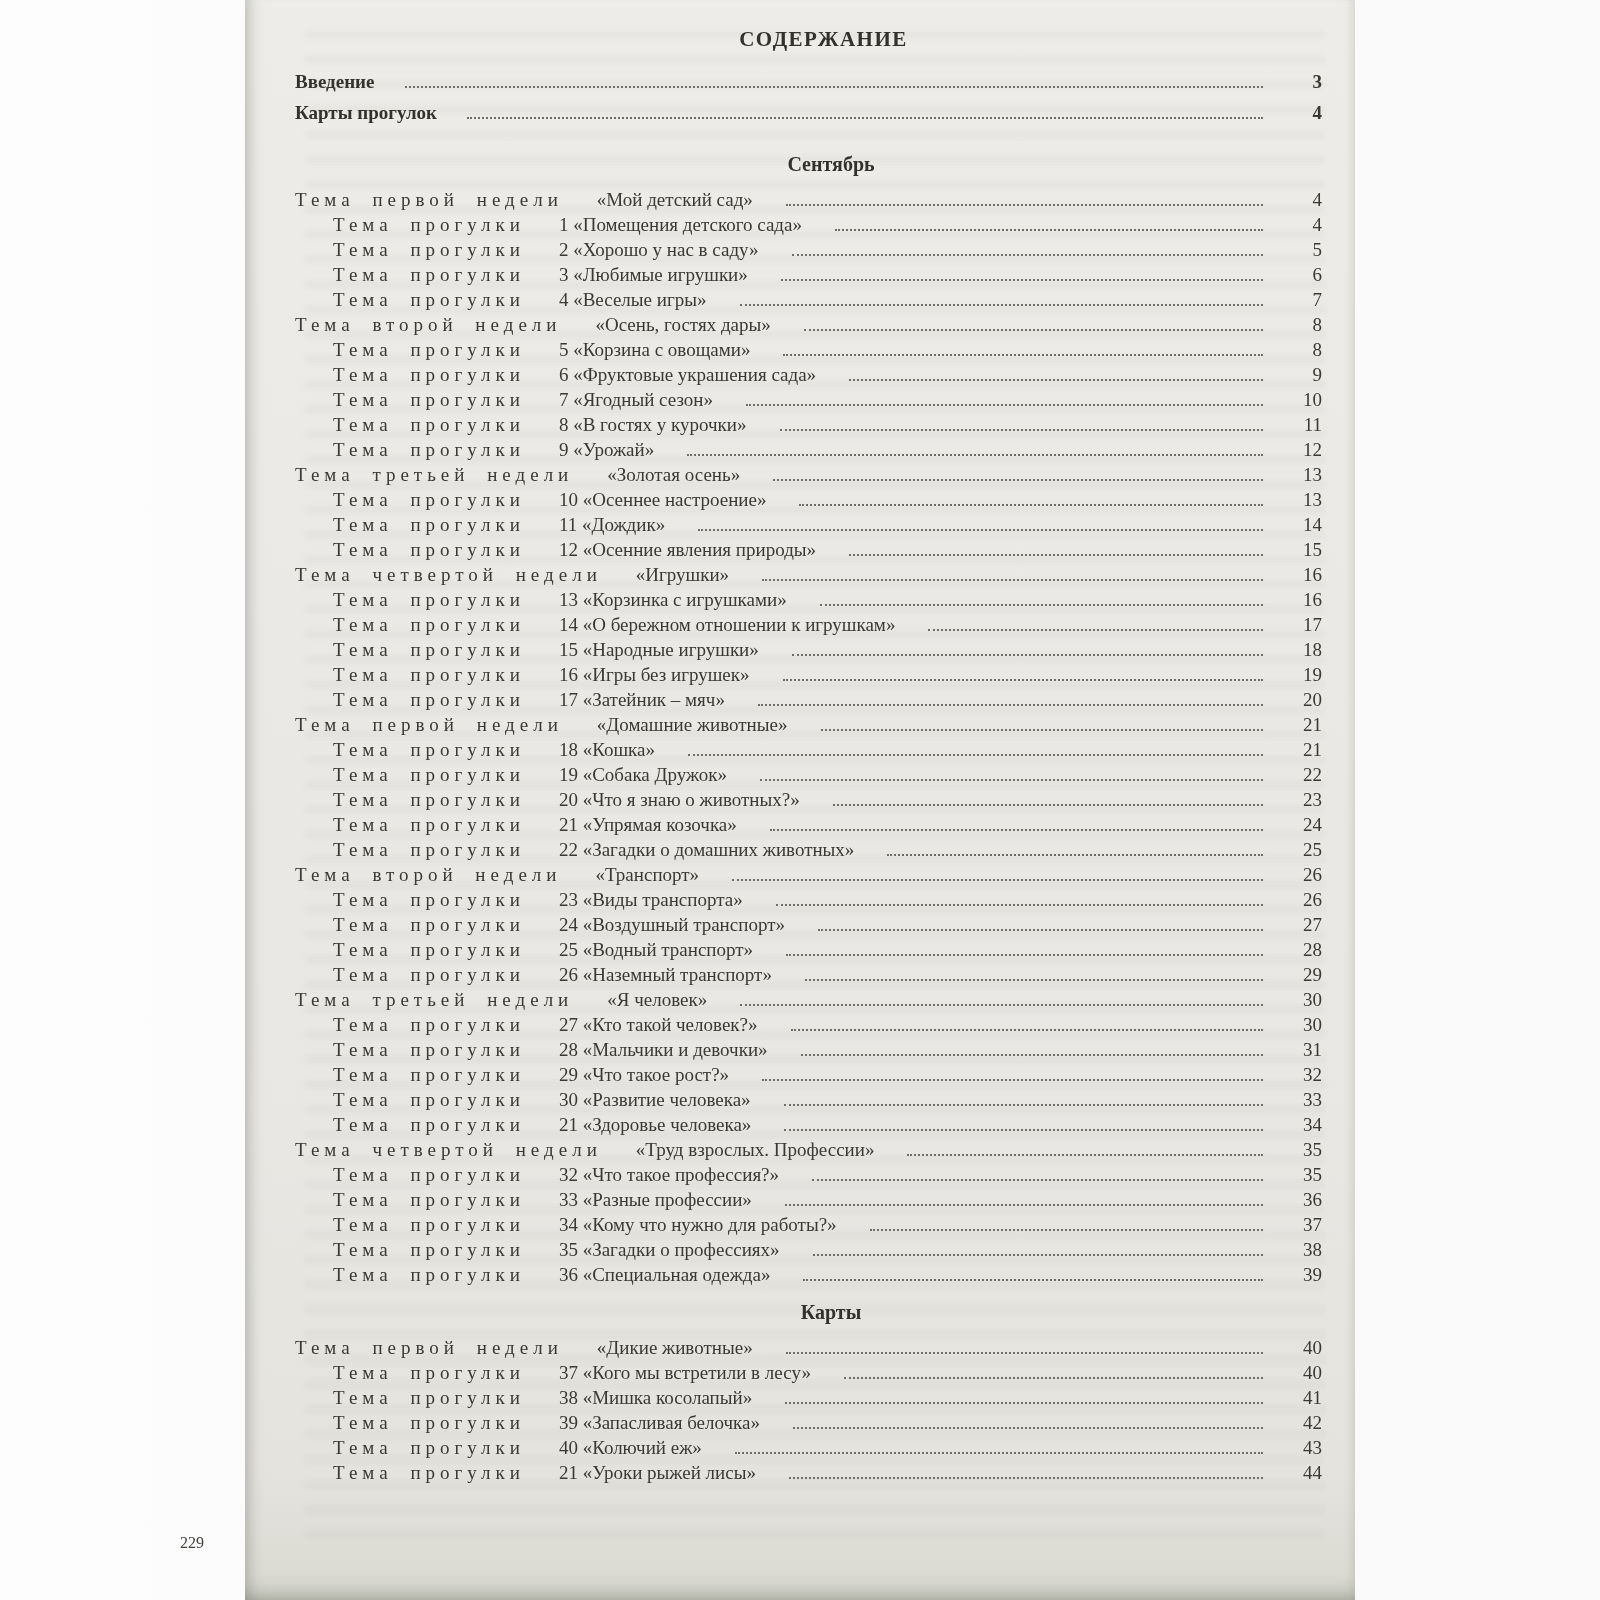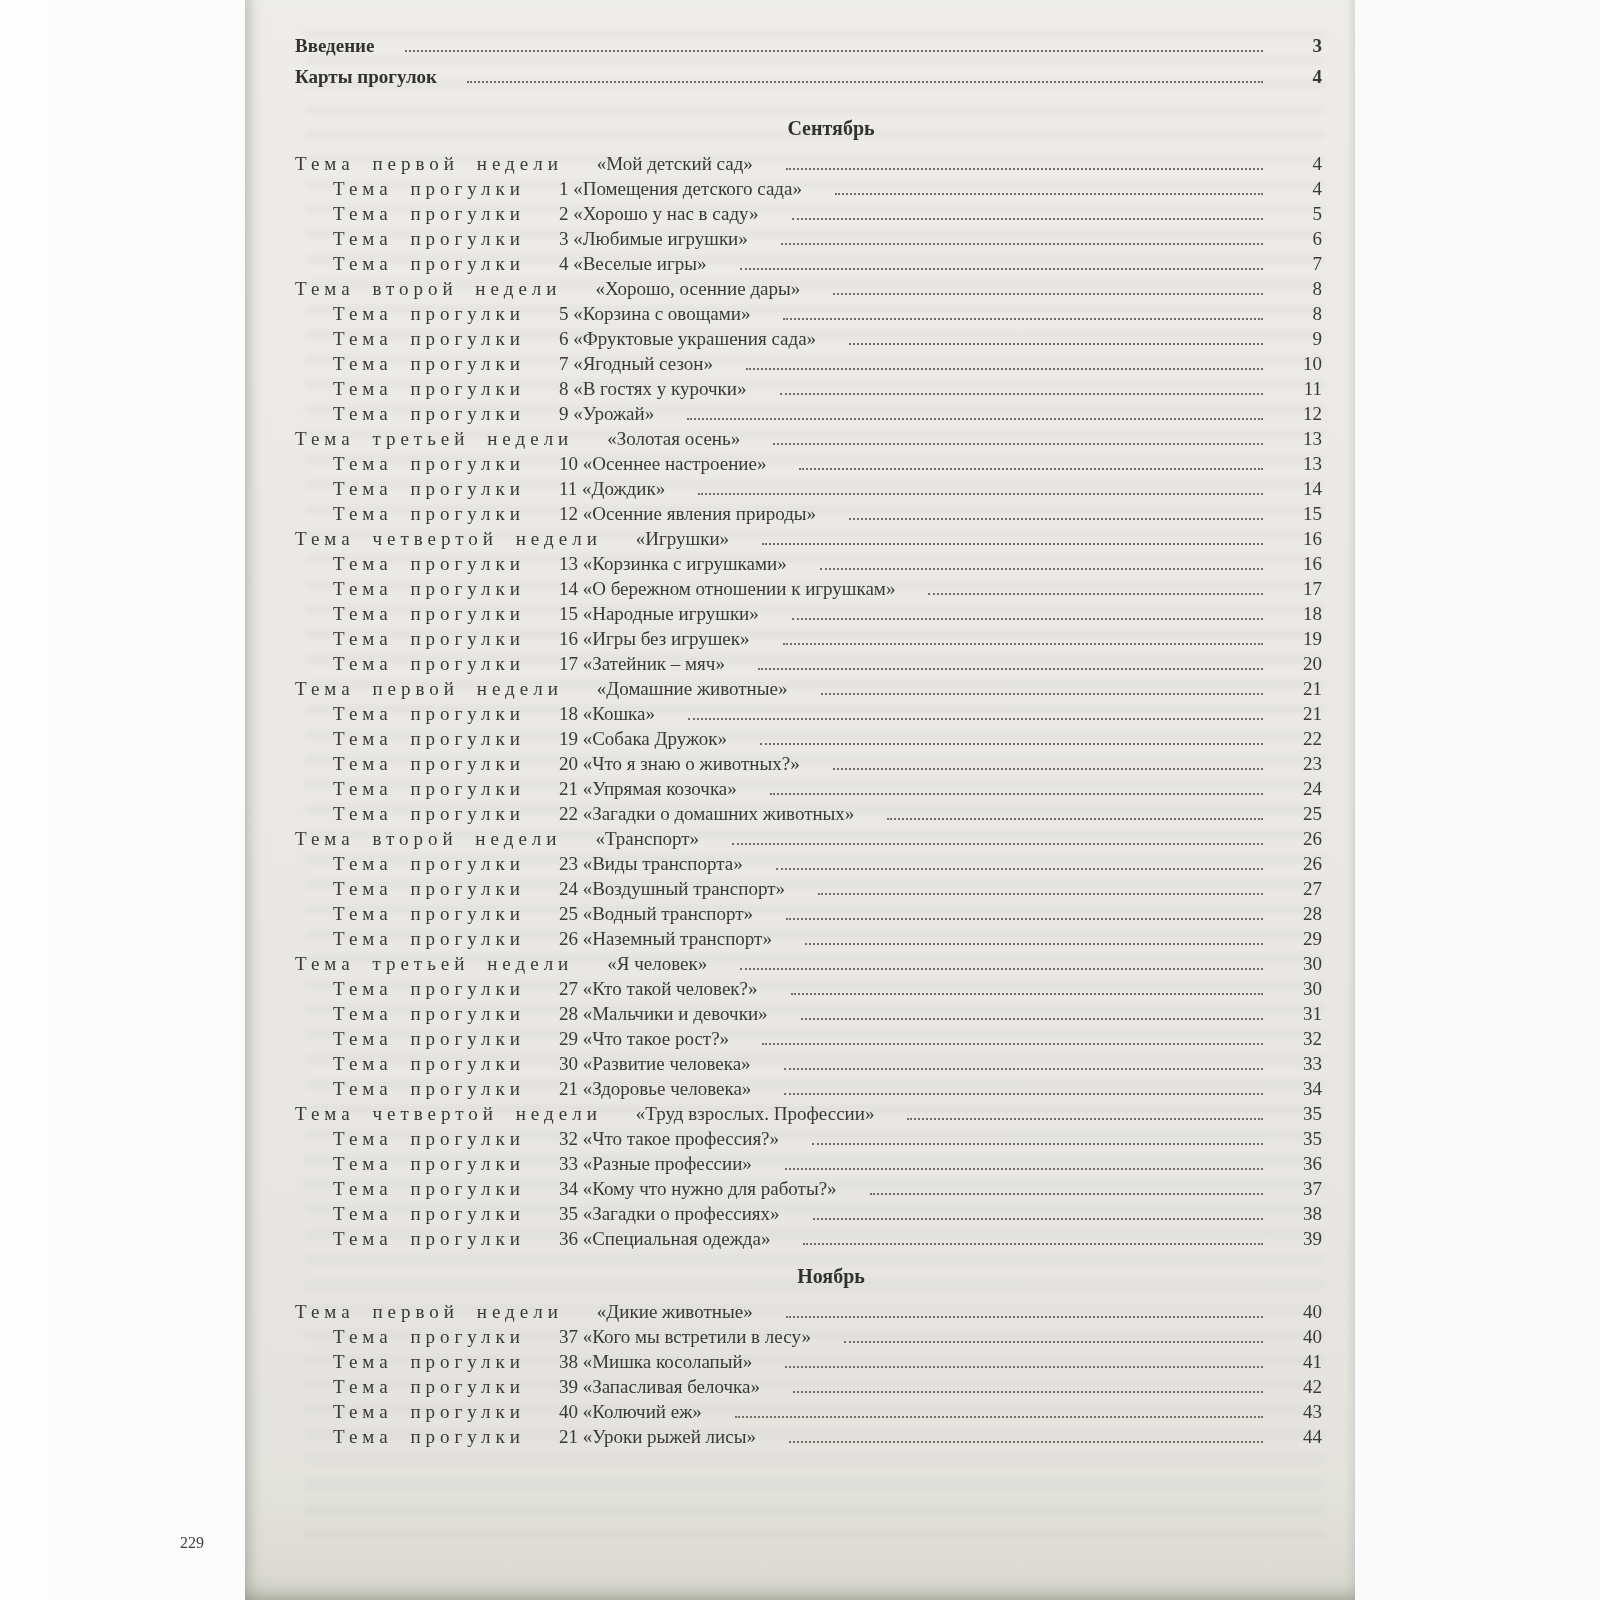--- a/index.html
+++ b/index.html
@@ -60,20 +60,21 @@
     position:absolute;left:0;bottom:48px;width:100%;text-align:left;
     font-size:16px;color:#413f39;transform:translateX(-65px);
   }
 </style>
 </head>
 <body>
 
 <div class="scan-page">
   <div class="bleed"></div>
   <div class="content">
+    <div class="toc-title">СОДЕРЖАНИЕ</div>
     <div id="front-matter">
         <div class="row front">
           <span>Введение</span>
           <span class="leader"></span>
           <span class="pagenum">3</span>
         </div>
         <div class="row front">
           <span>Карты прогулок</span>
           <span class="leader"></span>
           <span class="pagenum">4</span>
@@ -106,21 +107,21 @@
           <span class="pagenum">6</span>
         </div>
         <div class="row walk">
           <span class="spaced">Тема прогулки</span>
           <span class="rest">4 «Веселые игры»</span>
           <span class="leader"></span>
           <span class="pagenum">7</span>
         </div>
         <div class="row week">
           <span class="spaced">Тема второй недели</span>
-          <span class="rest">«Хорошо, осенние дары»</span>
+          <span class="rest">«Осень, гостях дары»</span>
           <span class="leader"></span>
           <span class="pagenum">8</span>
         </div>
         <div class="row walk">
           <span class="spaced">Тема прогулки</span>
           <span class="rest">5 «Корзина с овощами»</span>
           <span class="leader"></span>
           <span class="pagenum">8</span>
         </div>
         <div class="row walk">
@@ -338,21 +339,21 @@
           <span class="rest">35 «Загадки о профессиях»</span>
           <span class="leader"></span>
           <span class="pagenum">38</span>
         </div>
         <div class="row walk">
           <span class="spaced">Тема прогулки</span>
           <span class="rest">36 «Специальная одежда»</span>
           <span class="leader"></span>
           <span class="pagenum">39</span>
         </div>
-        <div class="month-header">Ноябрь</div>
+        <div class="month-header">Карты</div>
         <div class="row week">
           <span class="spaced">Тема первой недели</span>
           <span class="rest">«Дикие животные»</span>
           <span class="leader"></span>
           <span class="pagenum">40</span>
         </div>
         <div class="row walk">
           <span class="spaced">Тема прогулки</span>
           <span class="rest">37 «Кого мы встретили в лесу»</span>
           <span class="leader"></span>

